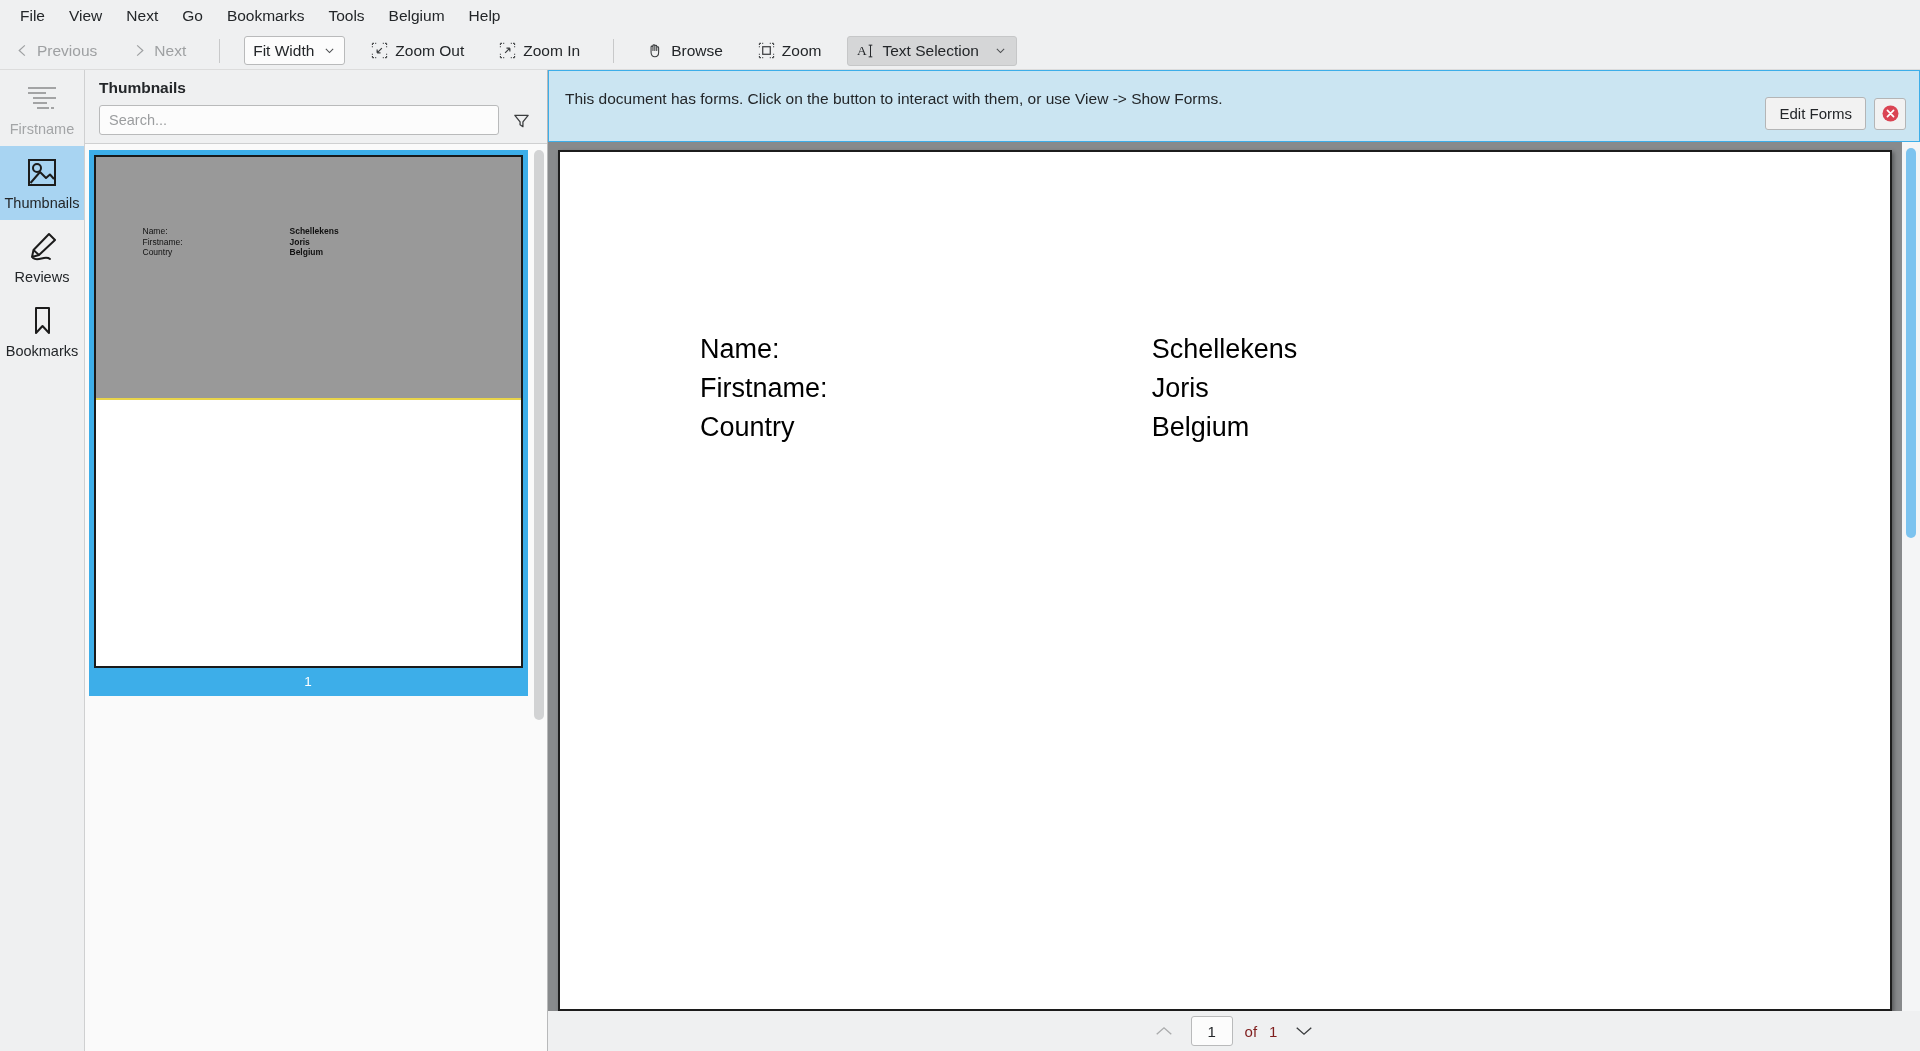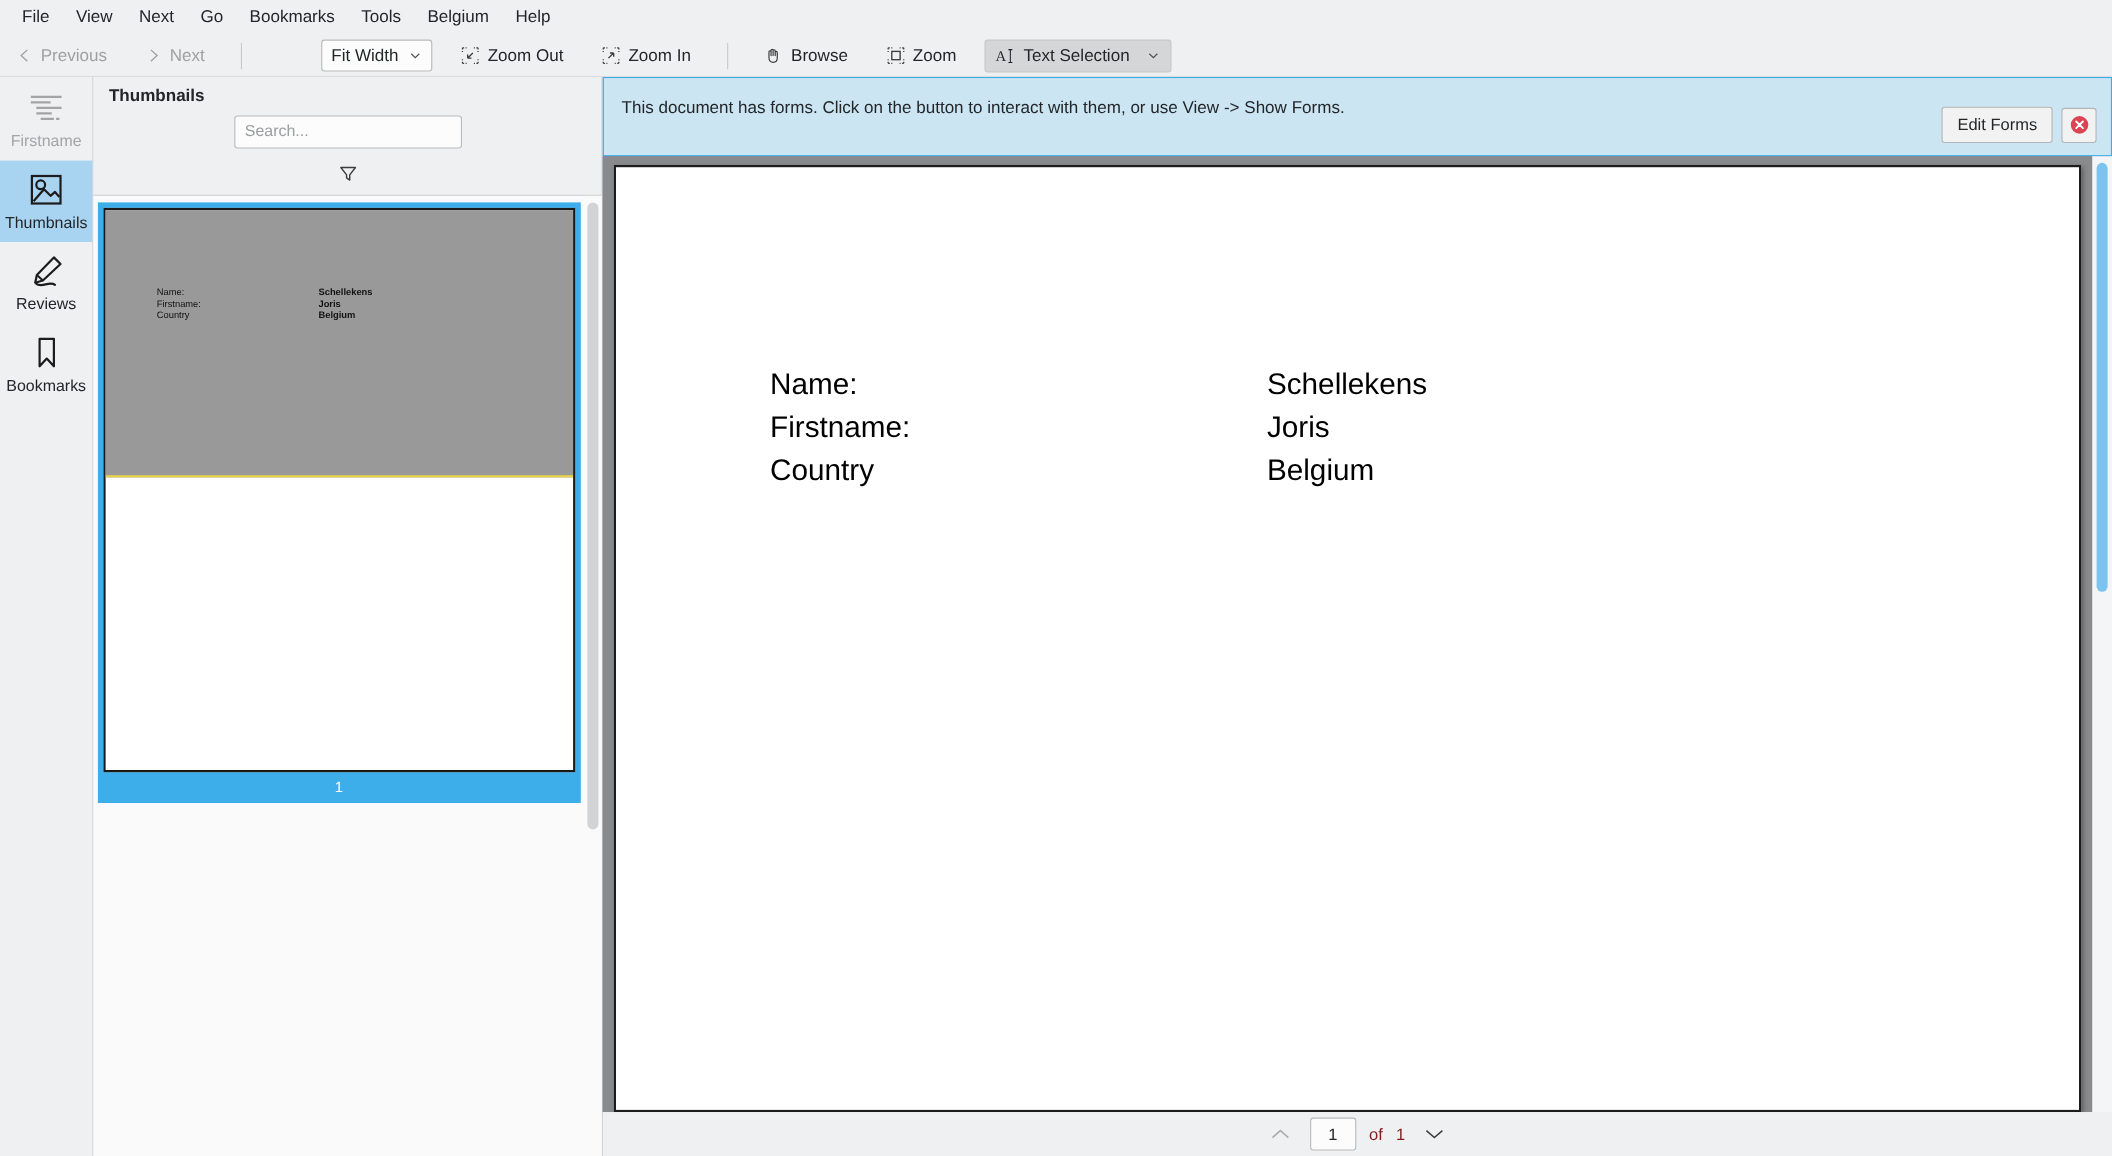--- a/index.html
+++ b/index.html
@@ -18,21 +18,21 @@
   
   .toolbar { height: 38px; display: flex; align-items: center; padding: 0 6px; background: #eff0f1; flex: 0 0 38px; gap: 17px;
              border-bottom: 1px solid #dcdcdc; }
   .tb-btn { display: flex; align-items: center; gap: 7px; padding: 5px 9px; border-radius: 3px;
             font-size: 15.5px; color: #232629; cursor: default; white-space: nowrap; background: transparent; border: none; height: 30px; }
   .tb-btn.disabled { color: #9ea0a2; }
   .tb-btn.active { background: #d5d6d7; border: 1px solid #c6c7c8; }
   .tb-sep { width: 1px; height: 24px; background: #c8c9ca; margin: 0 7px; flex: 0 0 1px; }
   .combo { display: flex; align-items: center; justify-content: space-between; gap: 9px;
            background: #fcfcfc; border: 1px solid #b9babb; border-radius: 3px;
-           padding: 4px 8px; font-size: 15.5px; color: #232629; height: 29px; min-width: 88px; cursor: default; margin-left: 48px; }
+           padding: 4px 8px; font-size: 15.5px; color: #232629; height: 29px; min-width: 88px; cursor: default; }
 
   .ico { display: inline-flex; align-items: center; justify-content: center; flex: 0 0 auto; }
   .ico svg { display: block; }
 
   
   .body-row { flex: 1 1 auto; display: flex; min-height: 0; background: #eff0f1; }
 
   
   .rail { width: 85px; flex: 0 0 85px; background: #eff0f1; border-right: 1px solid #cfd0d1;
           display: flex; flex-direction: column; align-items: stretch; padding-top: 2px; }
@@ -40,21 +40,21 @@
                gap: 6px; padding: 11px 2px 9px; cursor: default; }
   .rail-item .rail-label { font-size: 14.5px; color: #232629; }
   .rail-item.selected { background: #a8d4f2; }
   .rail-item.disabled .rail-label { color: #a3a5a7; }
   .rail-item.disabled svg { opacity: .42; }
 
   
   .thumbpanel { width: 463px; flex: 0 0 463px; background: #eff0f1; display: flex; flex-direction: column;
                 border-right: 1px solid #b8b9ba; }
   .thumb-title { font-size: 15.5px; font-weight: bold; color: #232629; padding: 9px 12px 8px 14px; }
-  .thumb-search-row { display: flex; align-items: center; gap: 10px; padding: 0 14px 8px 14px; flex-direction: column; }
+  .thumb-search-row { display: flex; align-items: center; gap: 10px; padding: 0 14px 8px 14px; }
   .search-input { flex: 1 1 auto; height: 30px; background: #fcfcfc; border: 1px solid #b9babb; border-radius: 3px;
                   font-size: 14.5px; color: #232629; padding: 0 9px; font-family: "Liberation Sans", sans-serif; outline: none; }
   .search-input::placeholder { color: #9b9d9f; }
   .filter-btn { width: 24px; height: 24px; display: flex; align-items: center; justify-content: center; cursor: default; }
 
   .thumb-scrollarea { flex: 1 1 auto; position: relative; background: #fafafa; border-top: 1px solid #cfd0d1;
                       overflow: hidden; display: flex; }
   .thumb-list { flex: 1 1 auto; padding: 6px 0 0 0; }
   .thumb-entry { width: 439px; margin: 0 auto; background: #3daee9; padding: 5px 5px 0 5px; }
   .thumb-page { background: #ffffff; border: 2px solid #1a1a1a; height: 513px; position: relative; overflow: hidden; }

